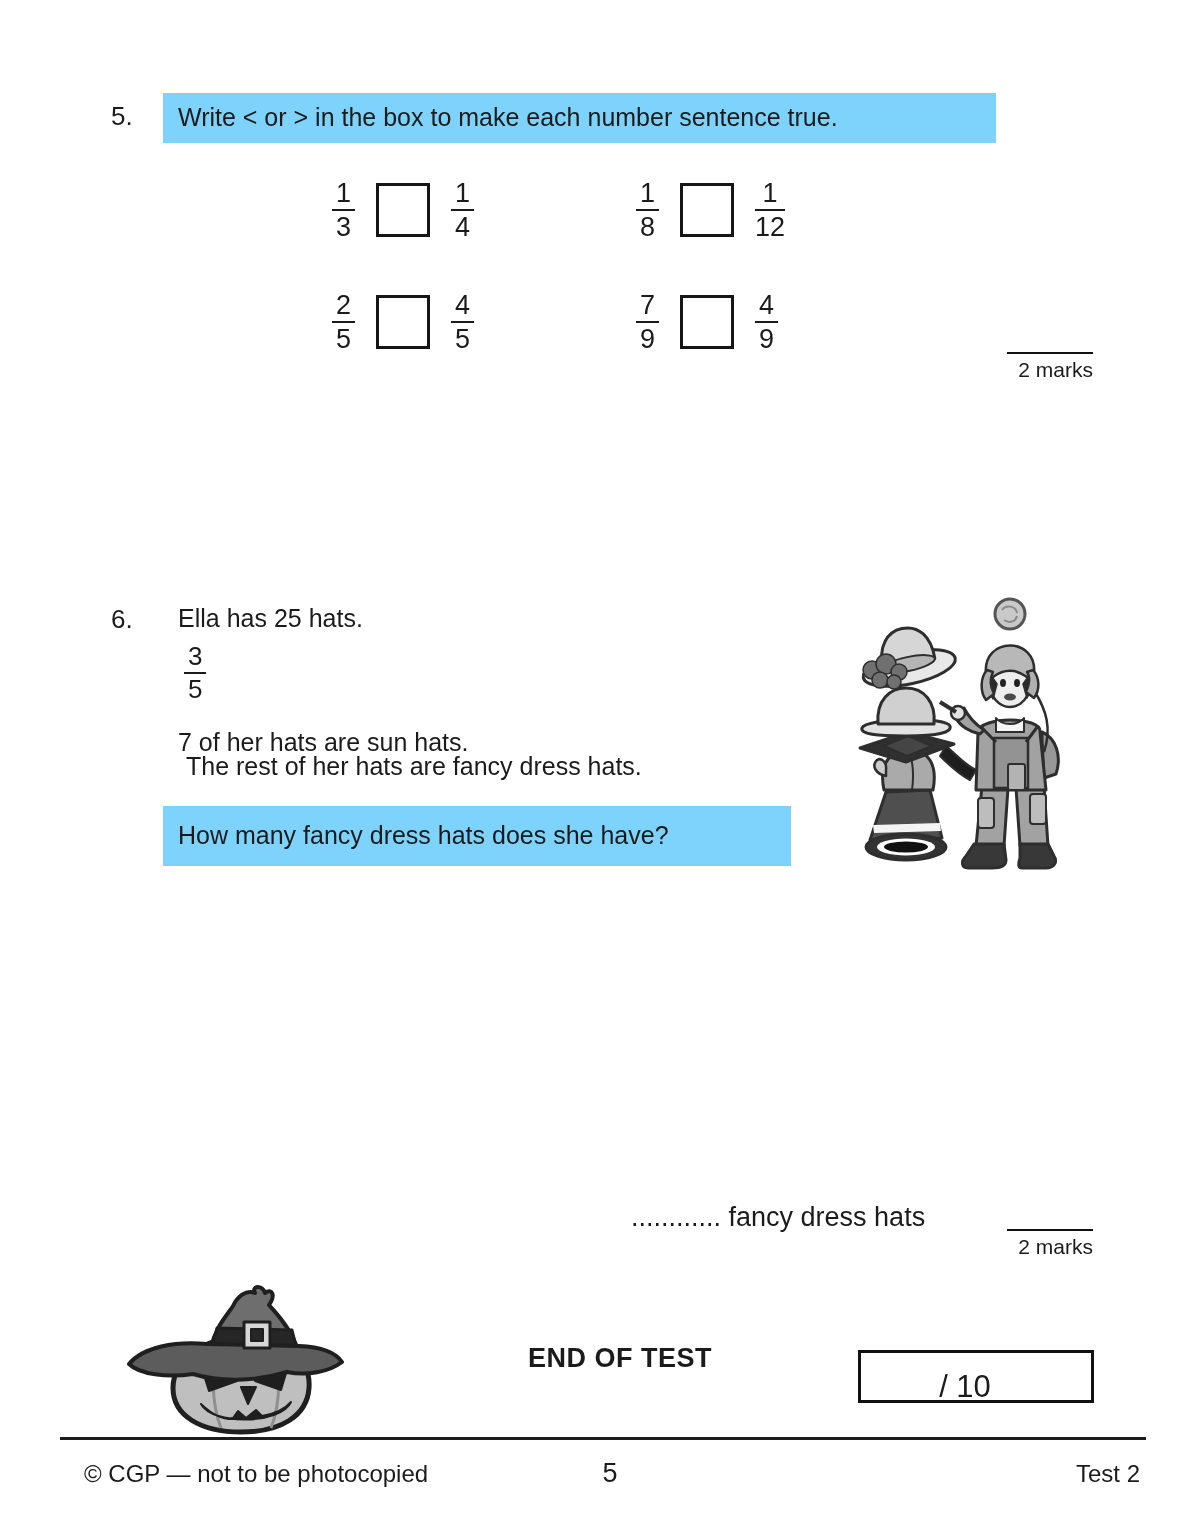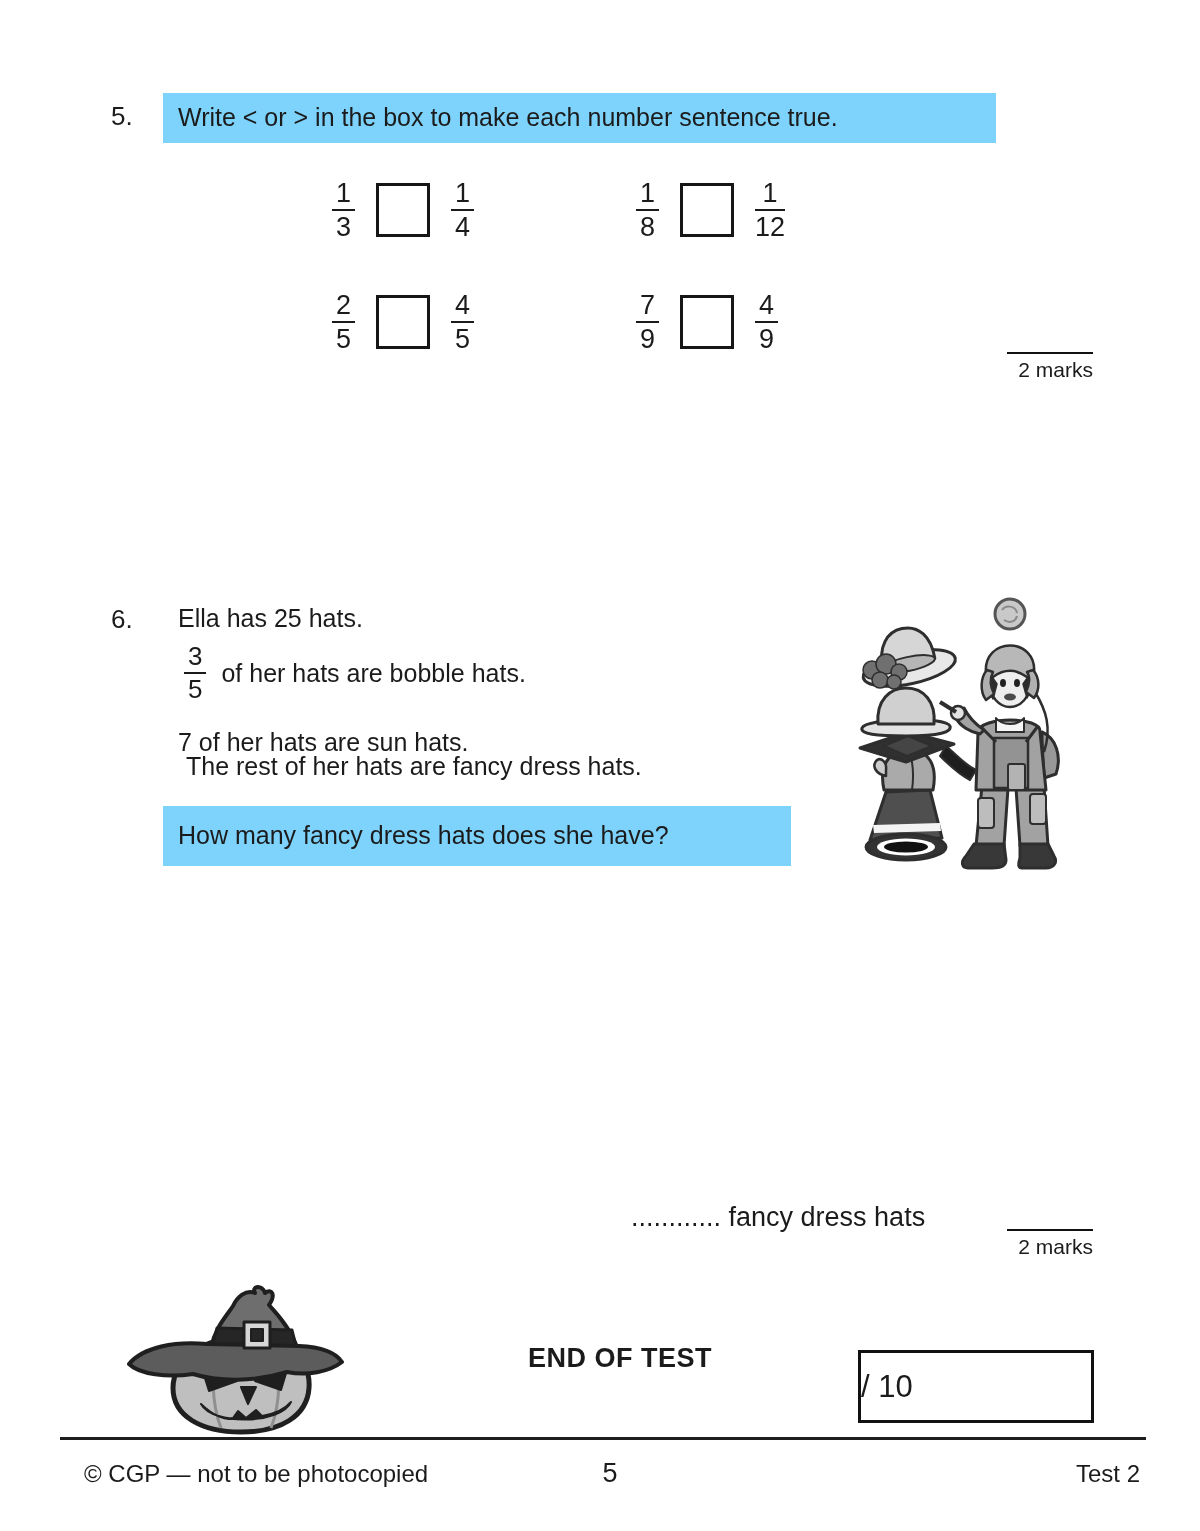--- a/index.html
+++ b/index.html
@@ -32,22 +32,22 @@
   .marks .marks-label { font-size:21px; padding-top:4px; }
 
   
   .frac-row { display:flex; align-items:center; gap:15px; }
 
   
   .answer-line { font-size:27px; white-space:nowrap; }
 
   
   .end-test { font-size:27px; font-weight:700; letter-spacing:0.5px; text-align:center; }
-  .score-box { width:236px; height:73px; border:3px solid #111;
-               font-size:31px; text-align:left; line-height:67px; padding-right:22px; }
+  .score-box { width:236px; height:53px; border:3px solid #111;
+               font-size:31px; text-align:center; line-height:67px; padding-right:22px; }
   .footer-rule { height:3px; background:#1d1d1d; }
   .footer-text { font-size:24px; }
   .footer-page { font-size:27px; text-align:center; }
   svg { display:block; }
 </style>
 </head>
 <body>
 
 <div class="abs qnum" style="left:111px; top:101px;">5.</div>
 
@@ -108,21 +108,20 @@
 
 <div class="abs qnum" style="left:111px; top:604px;">6.</div>
 
 <div class="abs qtext" style="left:178px; top:604px;">Ella has 25 hats.</div>
 
 <div class="abs frac-row" style="left:184px; top:643px;">
   <span class="frac small">
     <span class="num">3</span>
     <span class="den">5</span>
   </span>
-  <span class="qtext">of her hats are bobble hats.</span>
 </div>
 
 <div class="abs qtext" style="left:178px; top:716px;margin-top:12px;">7 of her hats are sun hats.</div>
 
 <div class="abs qtext" style="left:186px; top:752px;">The rest of her hats are fancy dress hats.</div>
 
 <div class="abs qtext highlight" style="left:163px; top:806px; width:628px; padding:15px 15px 16px;">How many fancy dress hats does she have?</div>
 
 <div class="abs" style="left:856px; top:580px;">
   <svg width="214" height="294" viewBox="0 0 214 294">

